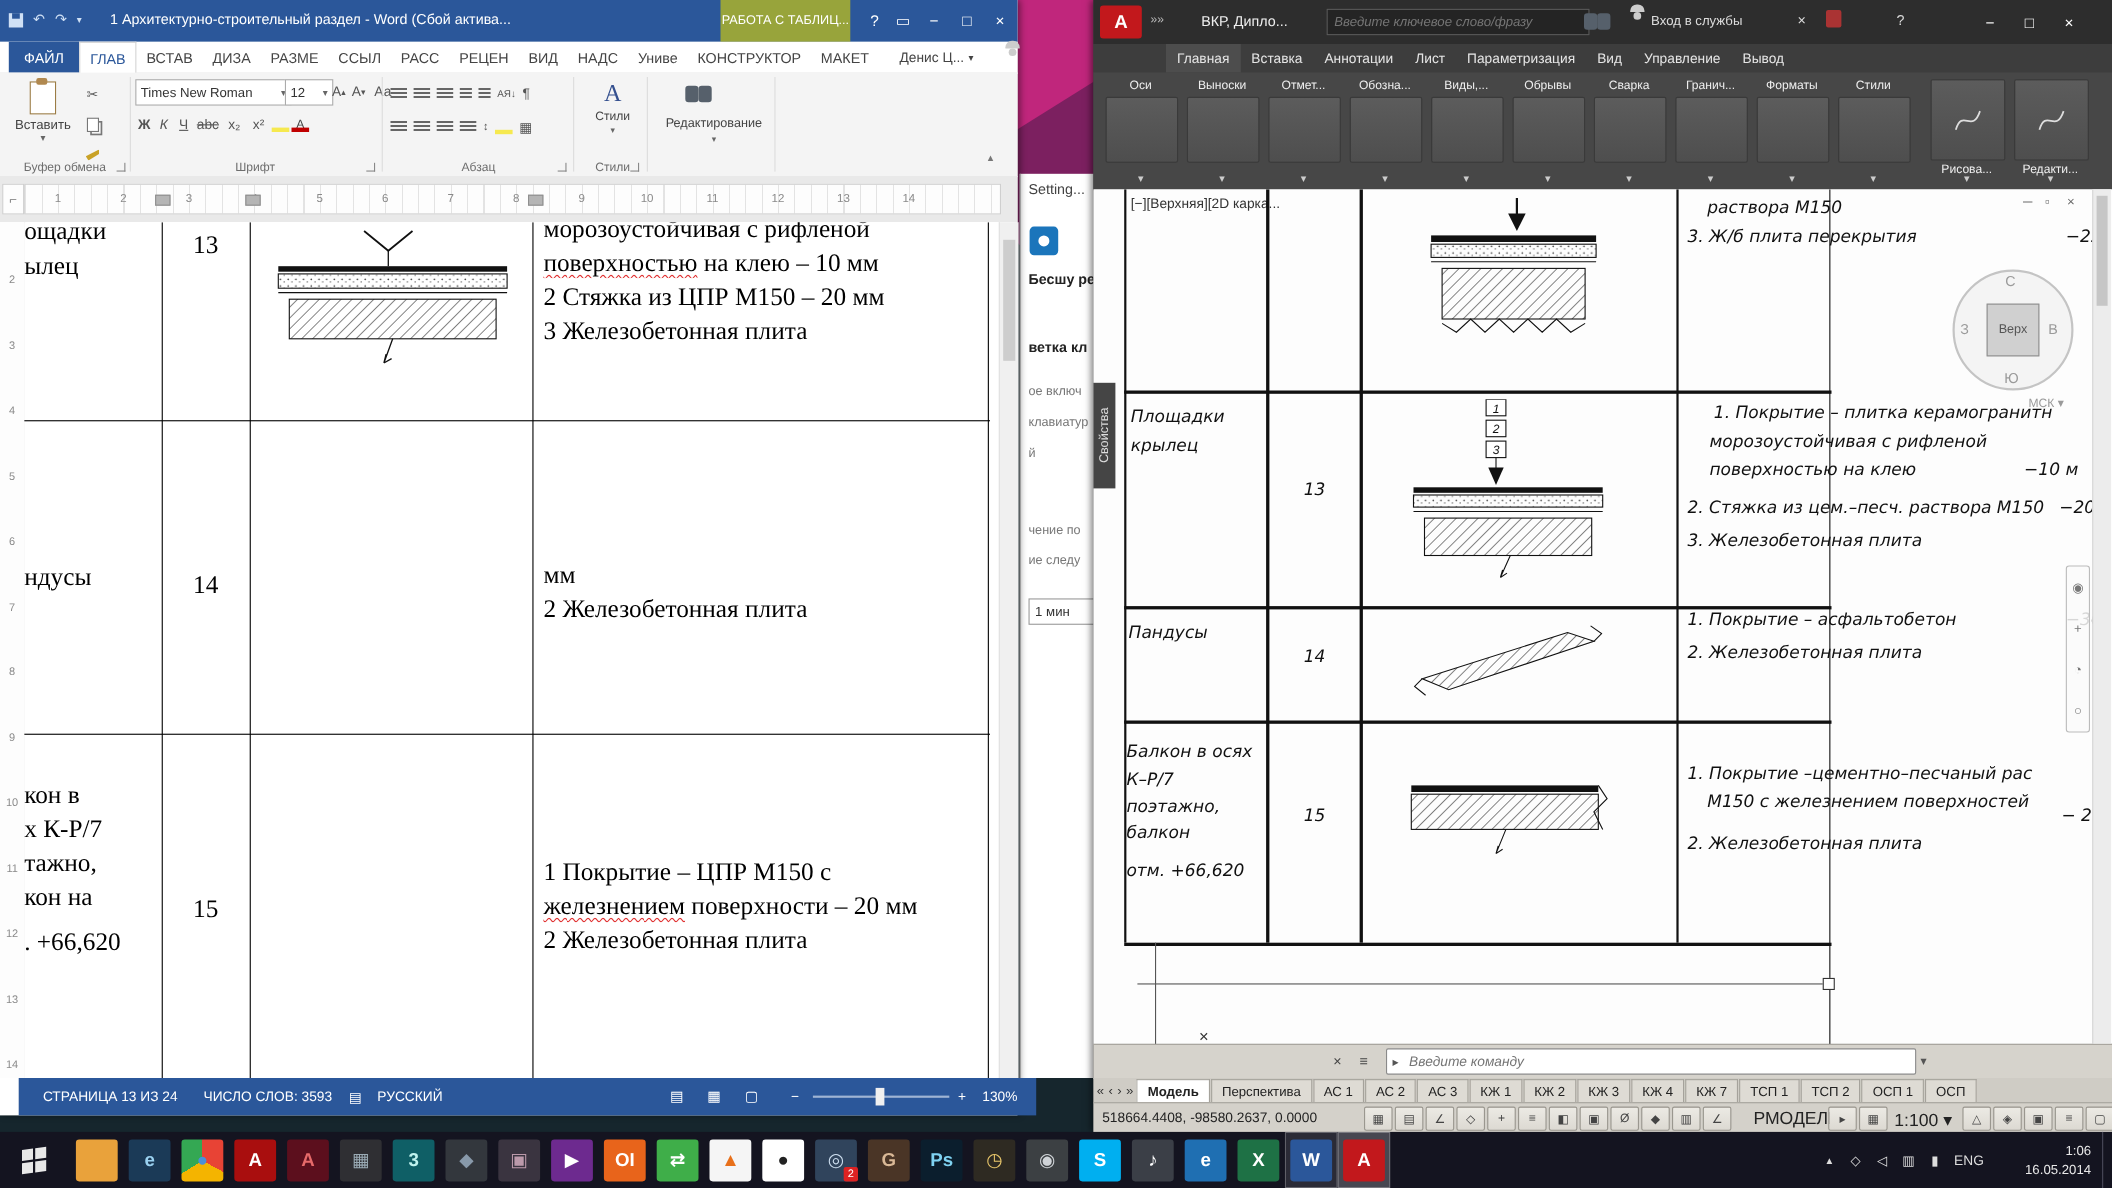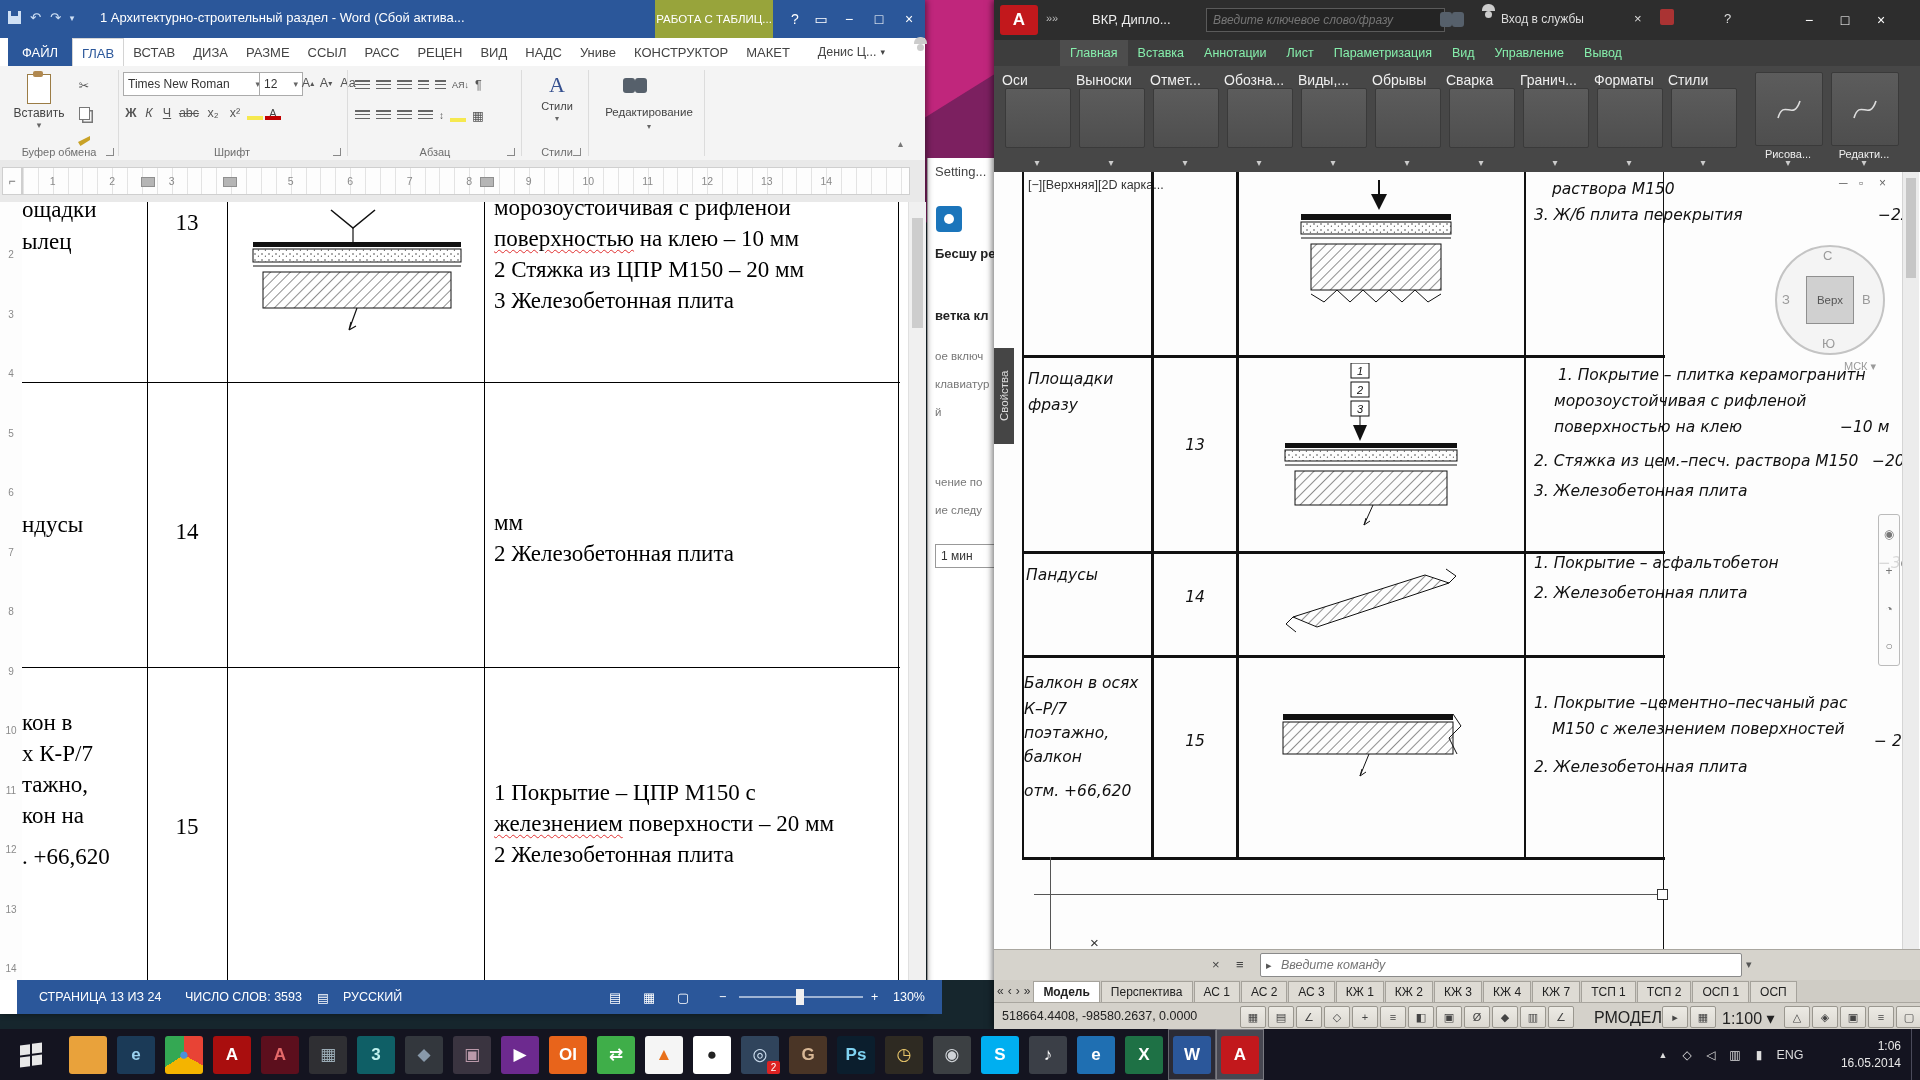--- a/index.html
+++ b/index.html
@@ -86,26 +86,26 @@
   #cad{left:994px;top:0;width:926px;height:1029px;background:#474747;box-shadow:-2px 0 6px rgba(0,0,0,.5);}
   .c-title{position:absolute;left:0;top:0;width:926px;height:40px;background:#2d2d2d;color:#ddd;}
   .c-logo{position:absolute;left:6px;top:5px;width:38px;height:30px;background:#c2181c;border-radius:3px;color:#fff;
           font-weight:bold;font-size:17px;display:flex;align-items:center;justify-content:center;}
   .c-search{position:absolute;left:212px;top:8px;width:239px;height:24px;background:#242424;border:1px solid #5a5a5a;
             color:#9a9a9a;font-style:italic;font-size:12px;padding:0 6px;box-sizing:border-box;font-family:inherit;}
   .person{width:14px;height:16px;position:relative;}
   .person::before{content:"";position:absolute;top:0;left:4px;width:7px;height:7px;border-radius:50%;background:#ccc;}
   .person::after{content:"";position:absolute;bottom:0;left:1px;width:13px;height:7px;border-radius:6px 6px 0 0;background:#ccc;}
   .c-menu{position:absolute;left:0;top:40px;width:926px;height:26px;background:#3d3d3d;display:flex;align-items:stretch;padding-left:66px;box-sizing:border-box;}
-  .ctab{padding:0 10px;display:flex;align-items:center;color:#86efac;font-size:12.5px;white-space:nowrap;text-align:center;}
+  .ctab{padding:0 10px;display:flex;align-items:center;color:#e5e5e5;font-size:12.5px;white-space:nowrap;text-align:center;}
   .ctab.active{background:#4d4d4d;}
   .c-ribbon{position:absolute;left:0;top:66px;width:926px;height:106px;background:#474747;border-bottom:1px solid #2e2e2e;}
   .cpanels{position:absolute;left:6px;top:4px;display:flex;}
   .cpanel{width:70px;height:98px;margin:0 2px;position:relative;}
-  .cpanel-label{text-align:left;font-size:14px;color:#eee;margin-top:2px;white-space:nowrap;overflow:hidden;}
+  .cpanel-label{text-align:center;font-size:11px;color:#eee;margin-top:2px;white-space:nowrap;overflow:hidden;}
   .cpanel-body{position:absolute;left:3px;top:18px;width:64px;height:58px;background:linear-gradient(#5c5c5c,#4e4e4e);
                border:1px solid #3a3a3a;border-radius:2px;}
   .cpanel-arrow{position:absolute;bottom:0;left:0;width:100%;text-align:center;color:#ccc;font-size:10px;}
   .ctool{width:72px;height:98px;margin:0 2px;position:relative;}
   .ctool-body{position:absolute;left:3px;top:2px;width:66px;height:72px;background:linear-gradient(#5c5c5c,#4e4e4e);
               border:1px solid #3a3a3a;border-radius:2px;display:flex;align-items:center;justify-content:center;}
   .ctool-label{position:absolute;bottom:8px;left:0;width:100%;text-align:center;font-size:11px;color:#eee;white-space:nowrap;overflow:hidden;}
   .c-canvas{position:absolute;left:0;top:172px;width:926px;height:777px;background:#fdfdfd;overflow:hidden;}
   .cad-text{position:absolute;font-family:"DejaVu Sans",sans-serif;font-style:italic;font-size:15.5px;color:#111;white-space:nowrap;}
   .cline-v{position:absolute;background:#111;}
@@ -647,21 +647,21 @@
         <line x1="88" y1="0" x2="88" y2="22" stroke="#111" stroke-width="2"></line>
         <path d="M80,14 L88,30 L96,14 Z" fill="#111"></path>
         <rect x="10" y="34" width="150" height="6" fill="#111"></rect>
         <rect x="10" y="42" width="150" height="12" fill="url(#pat-dots)" stroke="#111"></rect>
         <line x1="10" y1="58" x2="160" y2="58" stroke="#111"></line>
         <rect x="20" y="64" width="130" height="46" fill="url(#pat-hatch)" stroke="#111"></rect>
         <polyline points="20,114 33,122 46,110 59,122 72,110 85,122 98,110 111,122 124,110 137,122 150,114" fill="none" stroke="#111"></polyline>
       </svg>
 
       <div class="cad-text" style="left:34px;top:198px;">Площадки</div>
-      <div class="cad-text" style="left:34px;top:224px;">фразу</div>
+      <div class="cad-text" style="left:34px;top:224px;">крылец</div>
       <div class="cad-text" style="left:160px;top:264px;width:82px;text-align:center;">13</div>
       <svg class="abs" style="left:279px;top:191px;" width="196" height="164" viewBox="0 0 196 164">
         <rect x="78" y="0" width="18" height="15" fill="#fff" stroke="#111"></rect>
         <rect x="78" y="19" width="18" height="15" fill="#fff" stroke="#111"></rect>
         <rect x="78" y="38" width="18" height="15" fill="#fff" stroke="#111"></rect>
         <text x="87" y="12" text-anchor="middle" font-size="11" font-style="italic" fill="#111">1</text>
         <text x="87" y="31" text-anchor="middle" font-size="11" font-style="italic" fill="#111">2</text>
         <text x="87" y="50" text-anchor="middle" font-size="11" font-style="italic" fill="#111">3</text>
         <line x1="87" y1="53" x2="87" y2="68" stroke="#111"></line>
         <path d="M80,62 L87,78 L94,62 Z" fill="#111"></path>

